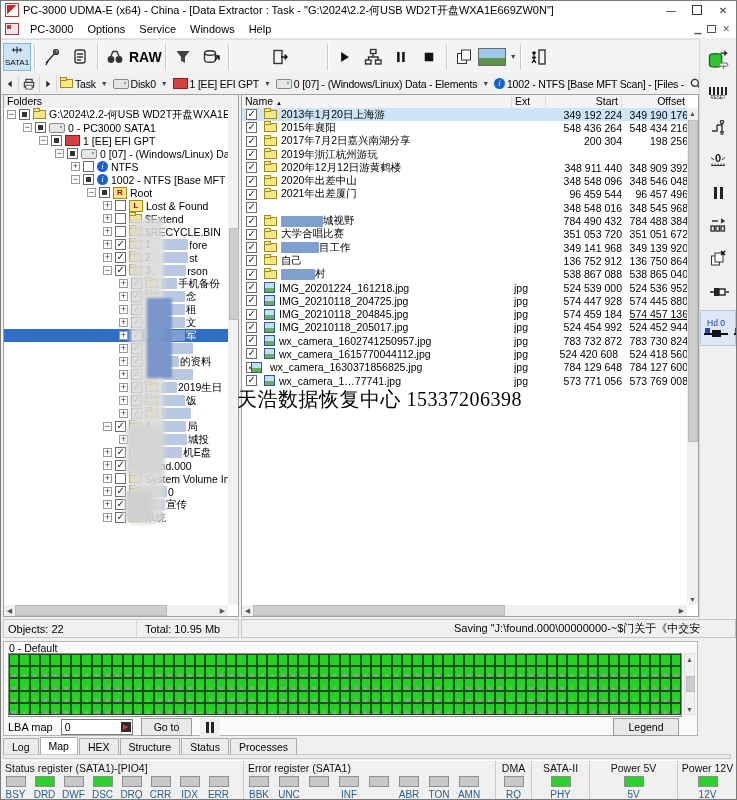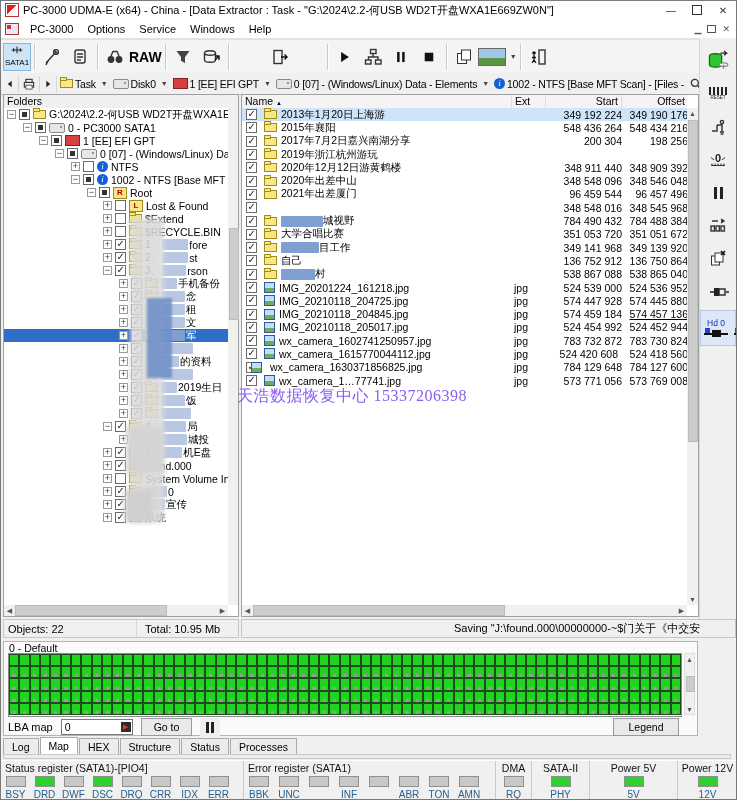--- a/index.html
+++ b/index.html
@@ -113,21 +113,21 @@
   .registers{position:absolute;left:0;top:759px;right:0;bottom:0;background:#f0f0f0;border-top:1px solid #fff;display:flex;}
   .reg-group{border-right:1px solid #c9c9c9;box-sizing:border-box;padding-top:1px;flex:none;}
   .reg-title{font-size:10.5px;color:#111;padding-left:4px;height:12px;line-height:12px;white-space:nowrap;}
   .reg-title.center{text-align:center;padding-left:0;}
   .led-row{display:flex;}
   .led-cell{display:flex;flex-direction:column;align-items:center;flex:none;}
   .led{width:18px;height:9px;background:#c8c8c8;border:1px solid #909090;margin-top:2px;}
   .led.on{background:#2ed02e;}
   .led-lbl{font-size:10px;color:#28608f;margin-top:2px;white-space:nowrap;}
   
-  .watermark{position:absolute;left:236px;top:385px;font-size:16px;color:#8b5cf6;font-family:"Liberation Serif",serif;white-space:nowrap;z-index:40;letter-spacing:0.5px;}
+  .watermark{position:absolute;left:236px;top:385px;font-size:20px;color:#000000;font-family:"Liberation Serif",serif;white-space:nowrap;z-index:40;letter-spacing:0.5px;}
 </style>
 </head>
 <body>
 
 <div class="window">
 
   <div class="titlebar">
     <span class="app-ico"></span>
     <span class="title-text">PC-3000 UDMA-E (x64) - China - [Data Extractor : Task - "G:\2024\2.2-何USB WD2T开盘WXA1E669ZW0N"]</span>
     <span class="win-btns">

